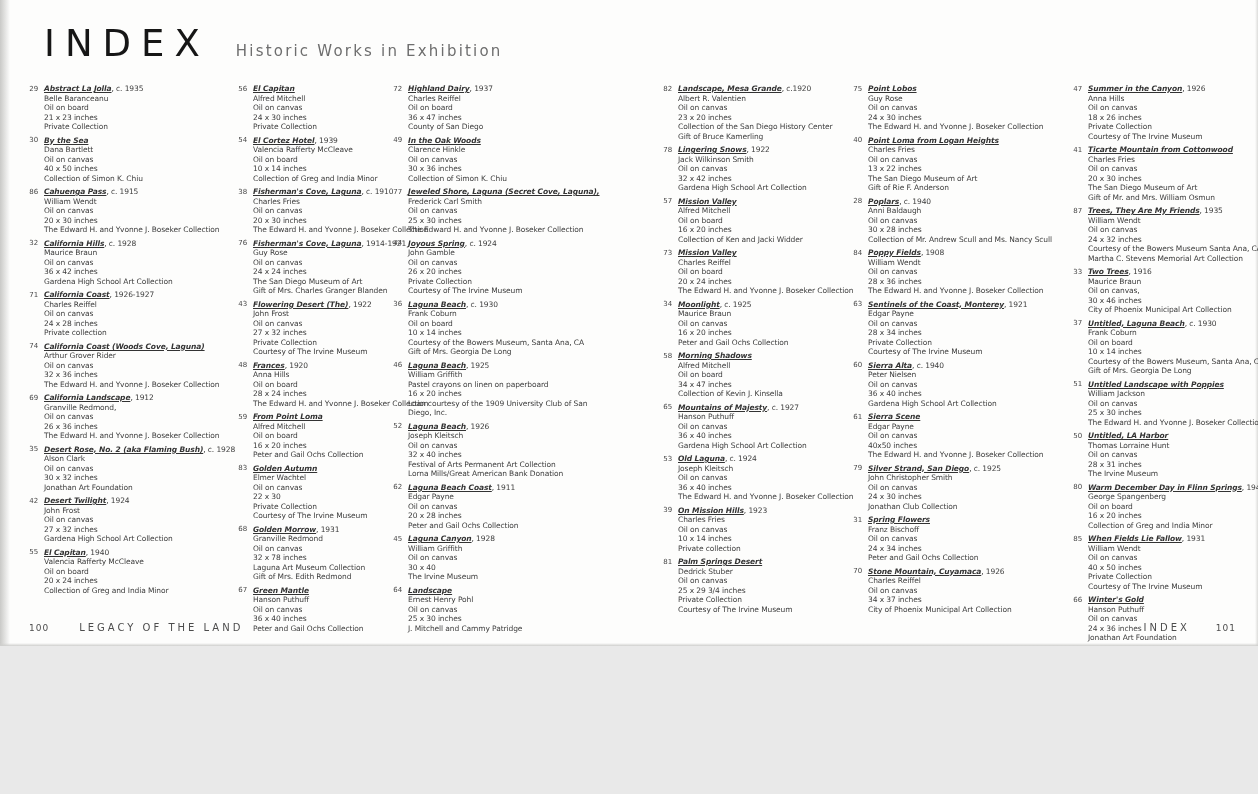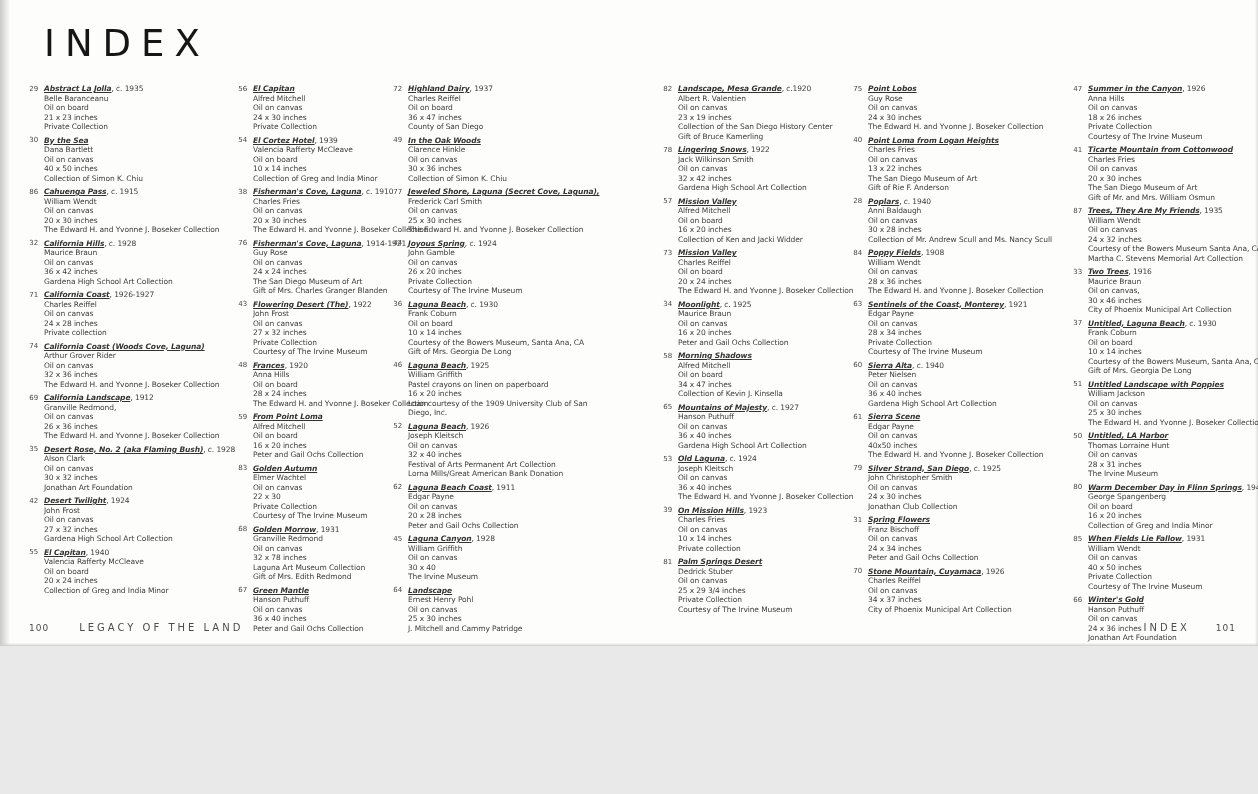--- a/index.html
+++ b/index.html
@@ -89,20 +89,21 @@
 </head>
 <body>
 
 <div class="page">
   <div class="edge-left"></div>
   <div class="edge-right"></div>
   <div class="edge-bottom"></div>
 
   <div class="header">
     <span class="index-title">INDEX</span>
+    <span class="index-subtitle">Historic Works in Exhibition</span>
   </div>
 
   <div id="columns">
       <div class="col col1">
         <div class="entry">
           <span class="num">29</span>
           <div class="body">
             <div class="line"><span class="title">Abstract La Jolla</span><span class="date">, c. 1935</span></div>
             <div class="line">Belle Baranceanu</div>
             <div class="line">Oil on board</div>
@@ -413,21 +414,21 @@
           </div>
         </div>
       </div>
       <div class="col col4">
         <div class="entry">
           <span class="num">82</span>
           <div class="body">
             <div class="line"><span class="title">Landscape, Mesa Grande</span><span class="date">, c.1920</span></div>
             <div class="line">Albert R. Valentien</div>
             <div class="line">Oil on canvas</div>
-            <div class="line">23 x 19 inches</div>
+            <div class="line">23 x 20 inches</div>
             <div class="line">Collection of the San Diego History Center</div>
             <div class="line">Gift of Bruce Kamerling</div>
           </div>
         </div>
         <div class="entry">
           <span class="num">78</span>
           <div class="body">
             <div class="line"><span class="title">Lingering Snows</span><span class="date">, 1922</span></div>
             <div class="line">Jack Wilkinson Smith</div>
             <div class="line">Oil on canvas</div>

